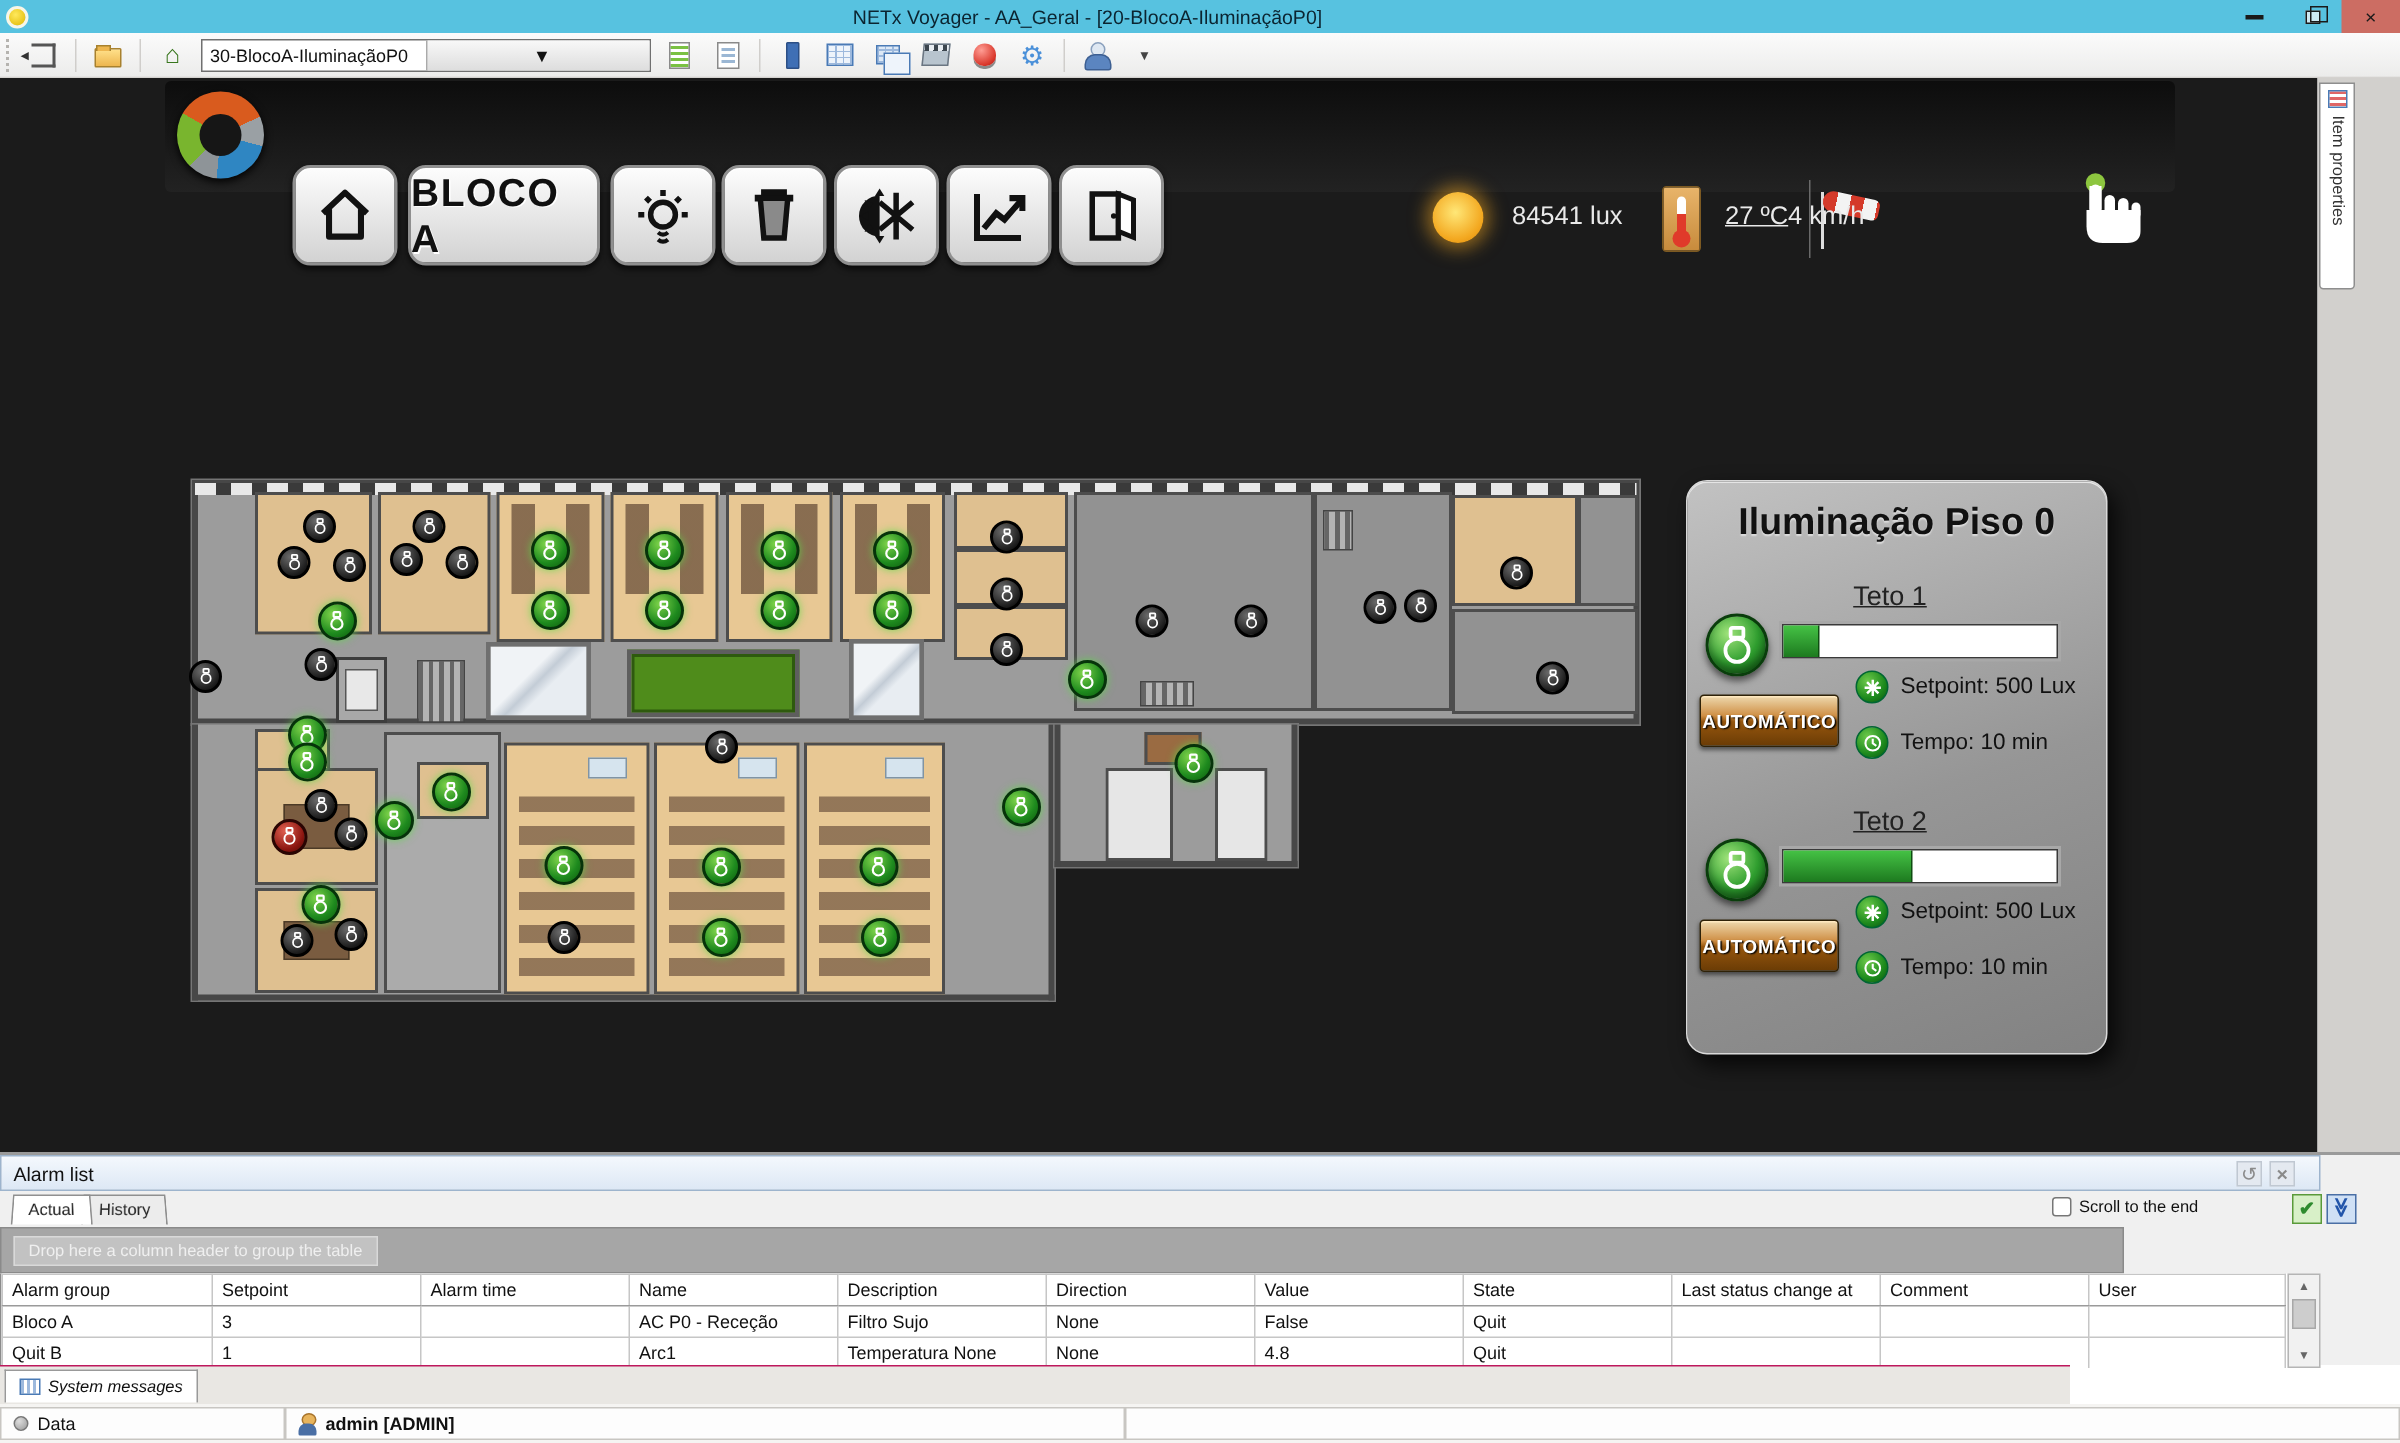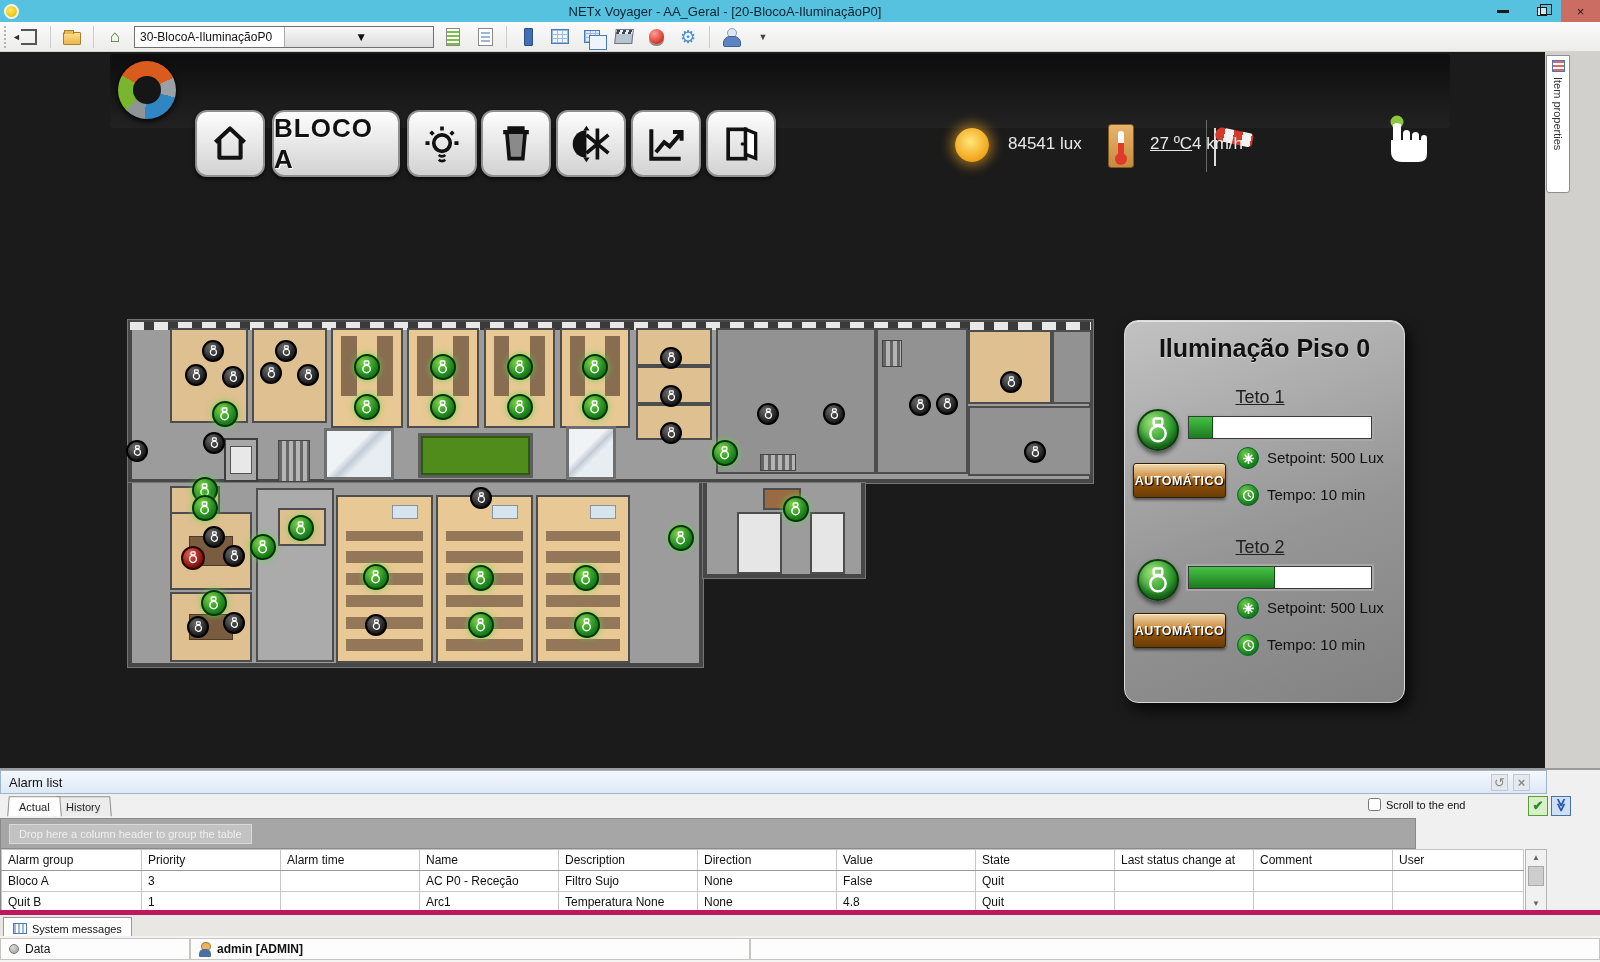--- a/index.html
+++ b/index.html
@@ -143,21 +143,21 @@
   #tablewrap { position:absolute; left:0; top:79px; width:1525px; height:63px; overflow:hidden; background:#fff; border-left:1px solid #8a8a8a; }
   table { border-collapse:collapse; table-layout:fixed; width:1523px; background:#fff; }
   th, td { border:1px solid #c6c6c6; height:21px; font-size:12px; font-weight:normal; text-align:left; padding:0 6px; white-space:nowrap; overflow:hidden; color:#111; }
   th { border-bottom:1px solid #9a9a9a; background:#fff; }
   #vscroll { position:absolute; left:1525px; top:79px; width:22px; height:63px; background:#f1f1f1; border:1px solid #b5b5b5; }
   #vscroll .up, #vscroll .dn { position:absolute; left:0; width:20px; height:15px; text-align:center; font-size:8px; color:#666; line-height:15px; }
   #vscroll .up { top:0; } #vscroll .dn { bottom:0; }
   #vscroll .thumb { position:absolute; left:2px; top:16px; width:16px; height:20px; background:#cdcdcd; border:1px solid #a8a8a8; }
 
   
-  #sysbar { left:0; top:910px; width:1600px; height:26px; background:#e9e7e3; border-top:5px solid #be185d; }
+  #sysbar { left:0; top:910px; width:1380px; height:26px; background:#e9e7e3; border-top:1px solid #be185d;font-style:italic; }
   #systab { position:absolute; left:3px; top:2px; height:22px; background:#fff; border:1px solid #999; border-bottom:none; display:flex; align-items:center; gap:5px; padding:0 9px; font-size:11px; color:#111; }
   #systab-ico { width:14px; height:11px; border:1px solid #4a7ab5; background:repeating-linear-gradient(90deg,#9db9dd 0 2px,#fff 2px 4px); }
   #statusbar { left:0; top:936px; width:1600px; height:26px; background:#f5f4f2; display:flex; }
   .scell { height:22px; margin-top:2px; background:#fdfdfd; border:1px solid #c8c6c2; display:flex; align-items:center; gap:6px; padding:0 8px; font-size:12px; color:#111; }
   #cell-data { width:190px; }
   #cell-user { width:560px; font-weight:bold; }
   #cell-rest { flex:1; }
   .dot { width:10px; height:10px; border-radius:50%; background:radial-gradient(circle at 35% 30%, #ddd, #9a9a9a); border:1px solid #777; }
   .uico { position:relative; width:12px; height:15px; }
   .uico:before { content:""; position:absolute; left:2px; top:0; width:8px; height:7px; border-radius:50%; background:#e8b45c; border:1px solid #a8742c; }
@@ -750,21 +750,21 @@
             <col style="width: 139px;">
             <col style="width: 139px;">
             <col style="width: 139px;">
             <col style="width: 139px;">
             <col style="width: 139px;">
             <col style="">
           </colgroup>
         <thead>
             <tr id="headrow">
               <th>Alarm group</th>
-              <th>Priority</th>
+              <th>Setpoint</th>
               <th>Alarm time</th>
               <th>Name</th>
               <th>Description</th>
               <th>Direction</th>
               <th>Value</th>
               <th>State</th>
               <th>Last status change at</th>
               <th>Comment</th>
               <th>User</th>
             </tr>

